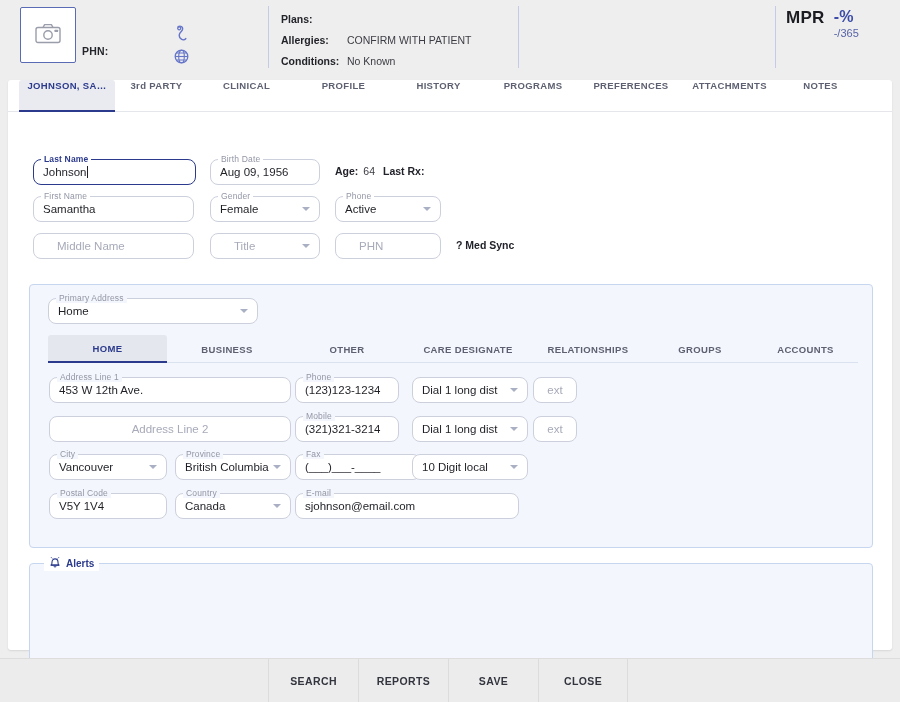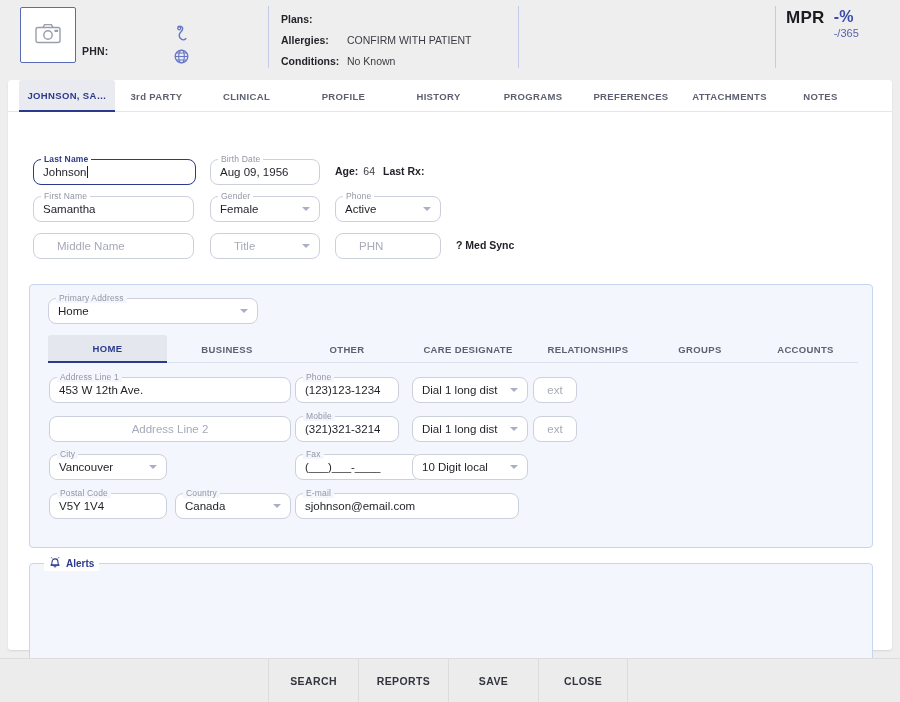--- a/index.html
+++ b/index.html
@@ -86,21 +86,21 @@
   
   .tabs {
     position: relative;
     height: 32px;
     border-bottom: 1px solid #e4e6ec;
     display: flex;
     padding-left: 11px;
   }
   .tab {
     height: 32px;
-    display: flex; align-items: center; justify-content: center;
+    display: flex; align-items: flex-start; justify-content: center;
     font-size: 9.5px; font-weight: bold; color: #5d6070;
     letter-spacing: .35px;
     cursor: pointer; user-select: none;
     white-space: nowrap;
   }
   .tab.active {
     background: #e9ebf1;
     color: #2b3a8c;
     border-bottom: 2.5px solid #2b3a8c;
     border-radius: 3px 3px 0 0;
@@ -422,20 +422,25 @@
       <div class="fld on-tint" style="left:19px; top:131px; width:242px; justify-content:center;">
         <span class="ph">Address Line 2</span>
       </div>
 
       <div class="fld on-tint" style="left:19px; top:169px; width:118px;">
         <span class="legend">City</span>
         <span>Vancouver</span>
         <span class="chev"></span>
       </div>
 
+      <div class="fld on-tint" style="left:145px; top:169px; width:116px;">
+        <span class="legend">Province</span>
+        <span>British Columbia</span>
+        <span class="chev"></span>
+      </div>
 
       <div class="fld on-tint" style="left:19px; top:208px; width:118px;">
         <span class="legend">Postal Code</span>
         <span>V5Y 1V4</span>
       </div>
 
       <div class="fld on-tint" style="left:145px; top:208px; width:116px;">
         <span class="legend">Country</span>
         <span>Canada</span>
         <span class="chev"></span>

